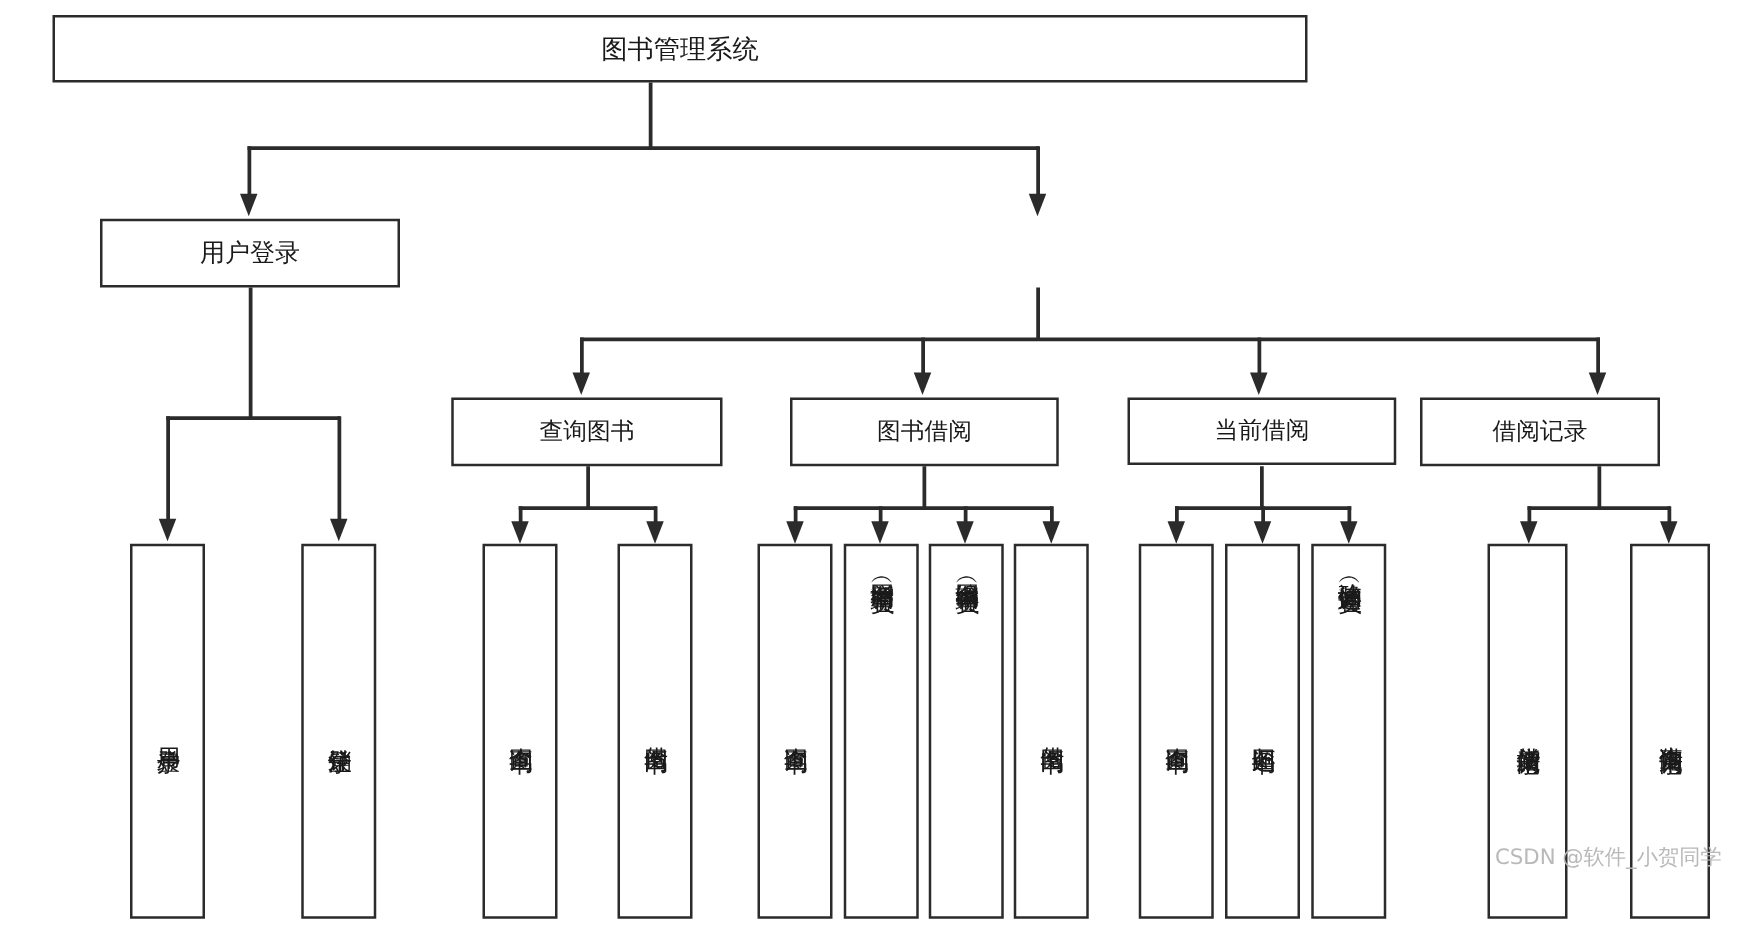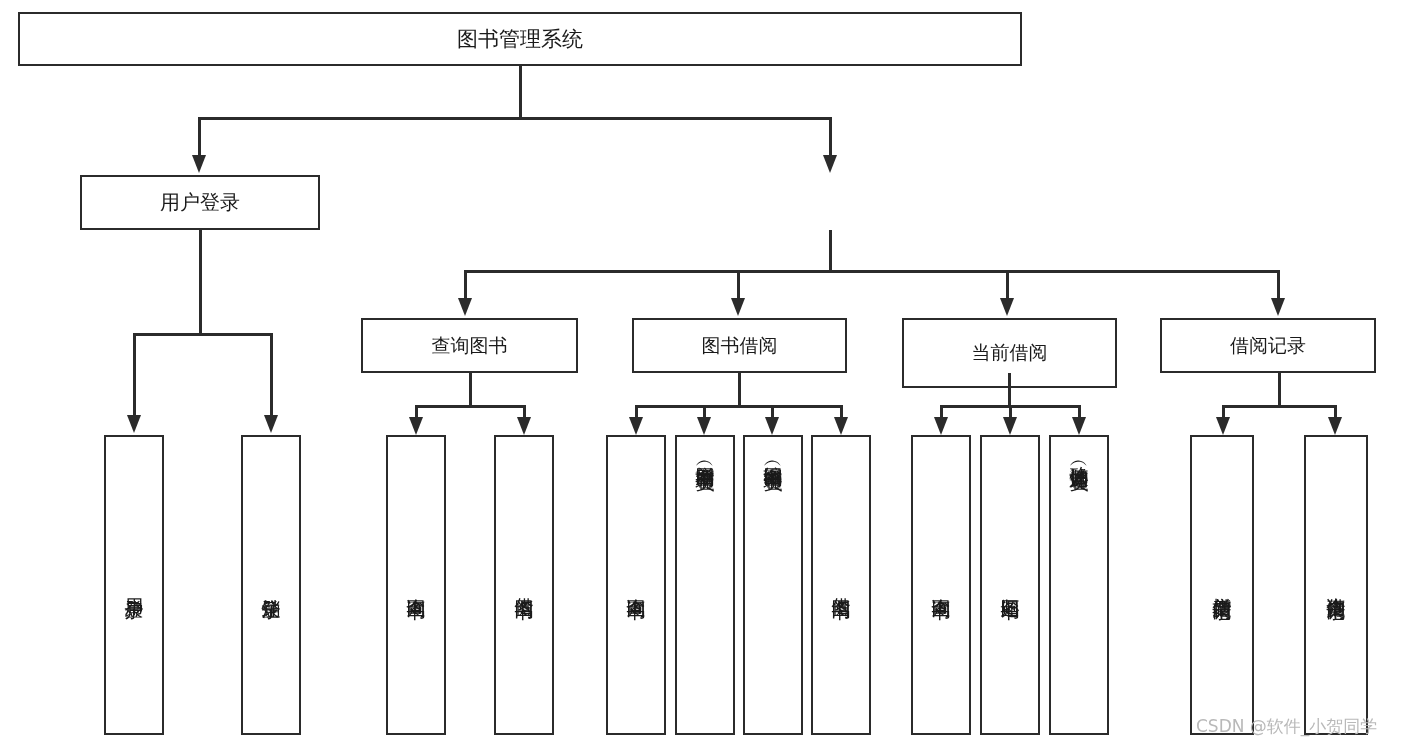--- a/index.html
+++ b/index.html
@@ -25,20 +25,21 @@
     border: 2.5px solid #2b2b2b;
     background: #ffffff;
     display: flex;
     align-items: center;
     justify-content: center;
     color: #1a1a1a;
     line-height: 1.05;
   }
   .node.root {
     font-size: 21px;
+    margin-left: 24px;
   }
   .node.lvl2 {
     font-size: 20px;
   }
   .node.lvl3 {
     font-size: 19px;
   }
   .node.leaf {
     font-size: 19px;
     padding: 14px 0;
@@ -121,24 +122,24 @@
   <div class="arrow" style="left:1000px; top:298px;"></div>
   <div class="vline" style="left:1277px; top:270px; height:30px;"></div>
   <div class="arrow" style="left:1271px; top:298px;"></div>
 
   <div class="node lvl3" style="left:361px; top:318px; width:217px; height:55px;">
     <span>查询图书</span>
   </div>
   <div class="node lvl3" style="left:632px; top:318px; width:215px; height:55px;">
     <span>图书借阅</span>
   </div>
-  <div class="node lvl3" style="left:902px; top:318px; width:215px; height:70px;">
+  <div class="node lvl3" style="left:902px; top:318px; width:215px; height:54px;">
     <span>当前借阅</span>
   </div>
-  <div class="node lvl3" style="left:1160px; top:318px; width:216px; height:55px;">
+  <div class="node lvl3" style="left:1136px; top:318px; width:192px; height:55px;">
     <span>借阅记录</span>
   </div>
 
   <div class="vline" style="left:469px; top:373px; height:34px;"></div>
   <div class="hline" style="left:415px; top:405px; width:110px;"></div>
   <div class="vline" style="left:415px; top:405px; height:14px;"></div>
   <div class="arrow" style="left:409px; top:417px;"></div>
   <div class="vline" style="left:523px; top:405px; height:14px;"></div>
   <div class="arrow" style="left:517px; top:417px;"></div>
 
@@ -206,15 +207,15 @@
     <span class="vtext">确认归还（管理员）</span>
   </div>
 
   <div class="node leaf tall-fit" style="left:1190px; top:435px; width:64px; height:300px;">
     <span class="vtext">新增借阅记录</span>
   </div>
   <div class="node leaf tall-fit" style="left:1304px; top:435px; width:64px; height:300px;">
     <span class="vtext">查询借阅记录</span>
   </div>
 
-  <div class="watermark" style="left:1196px; top:715px;">CSDN @软件_小贺同学</div>
+  <div class="watermark" style="left:1196px; top:674px;">CSDN @软件_小贺同学</div>
 
 </div>
 
 </body></html>

